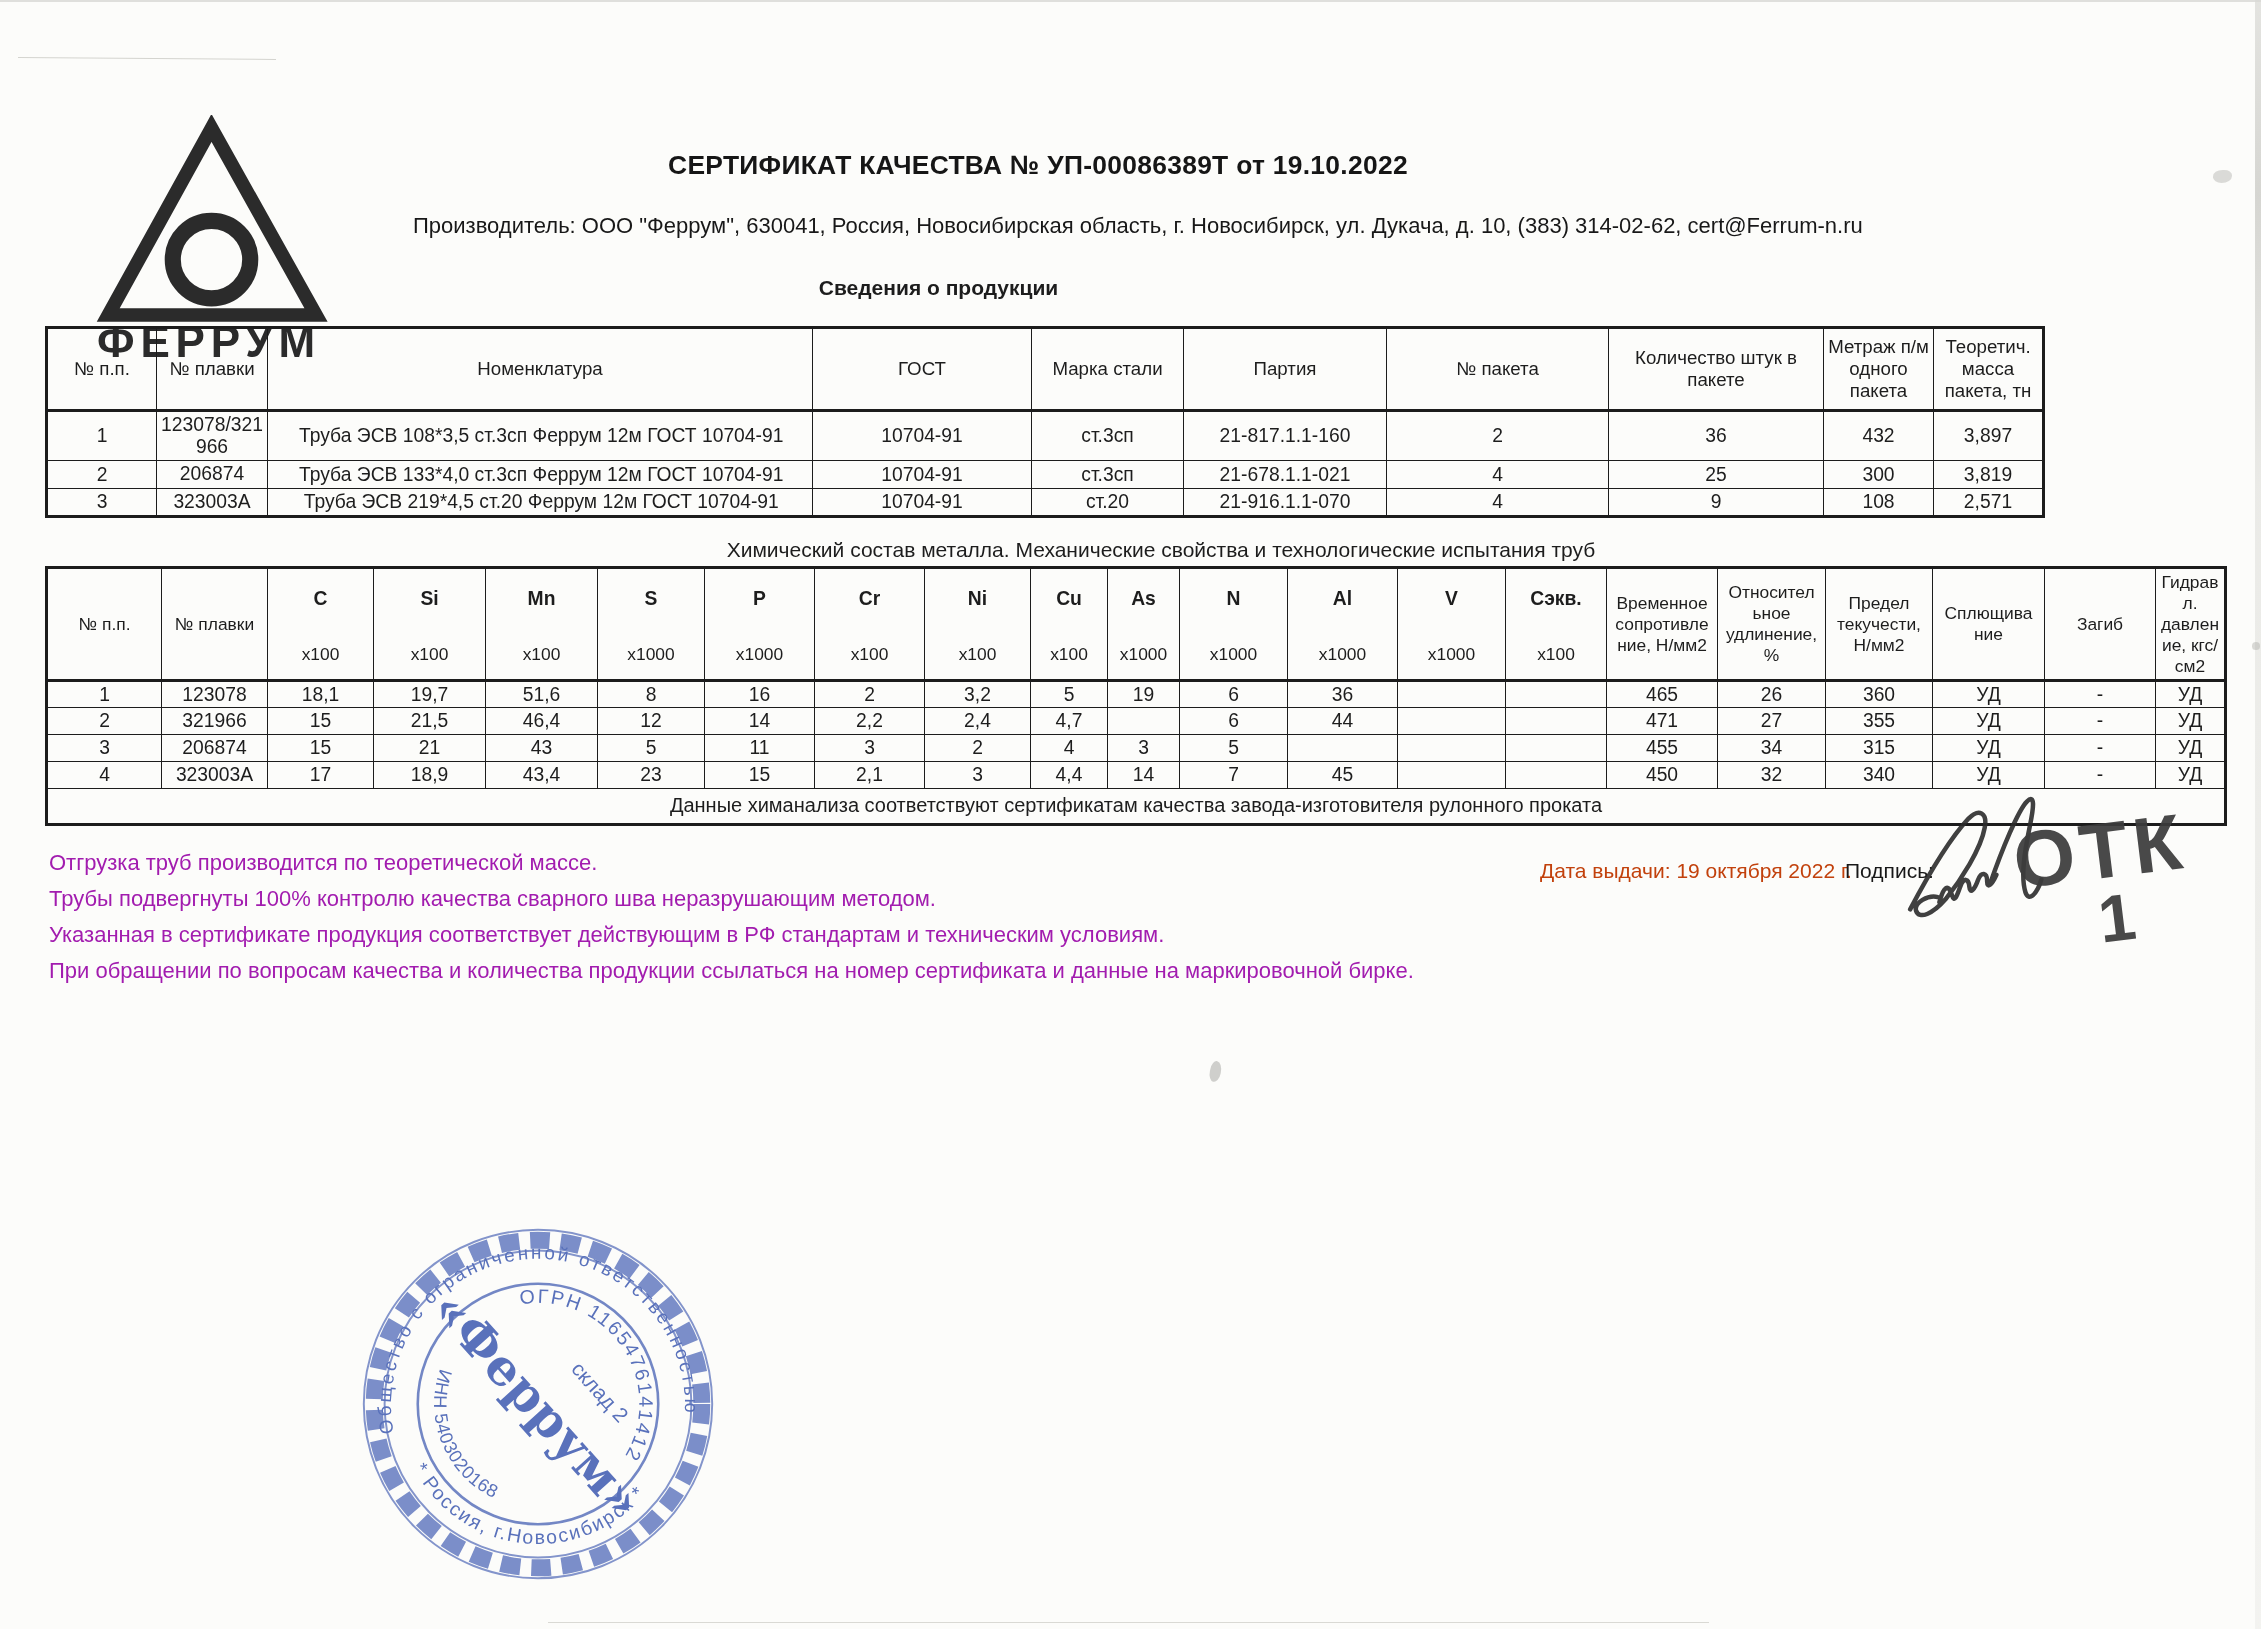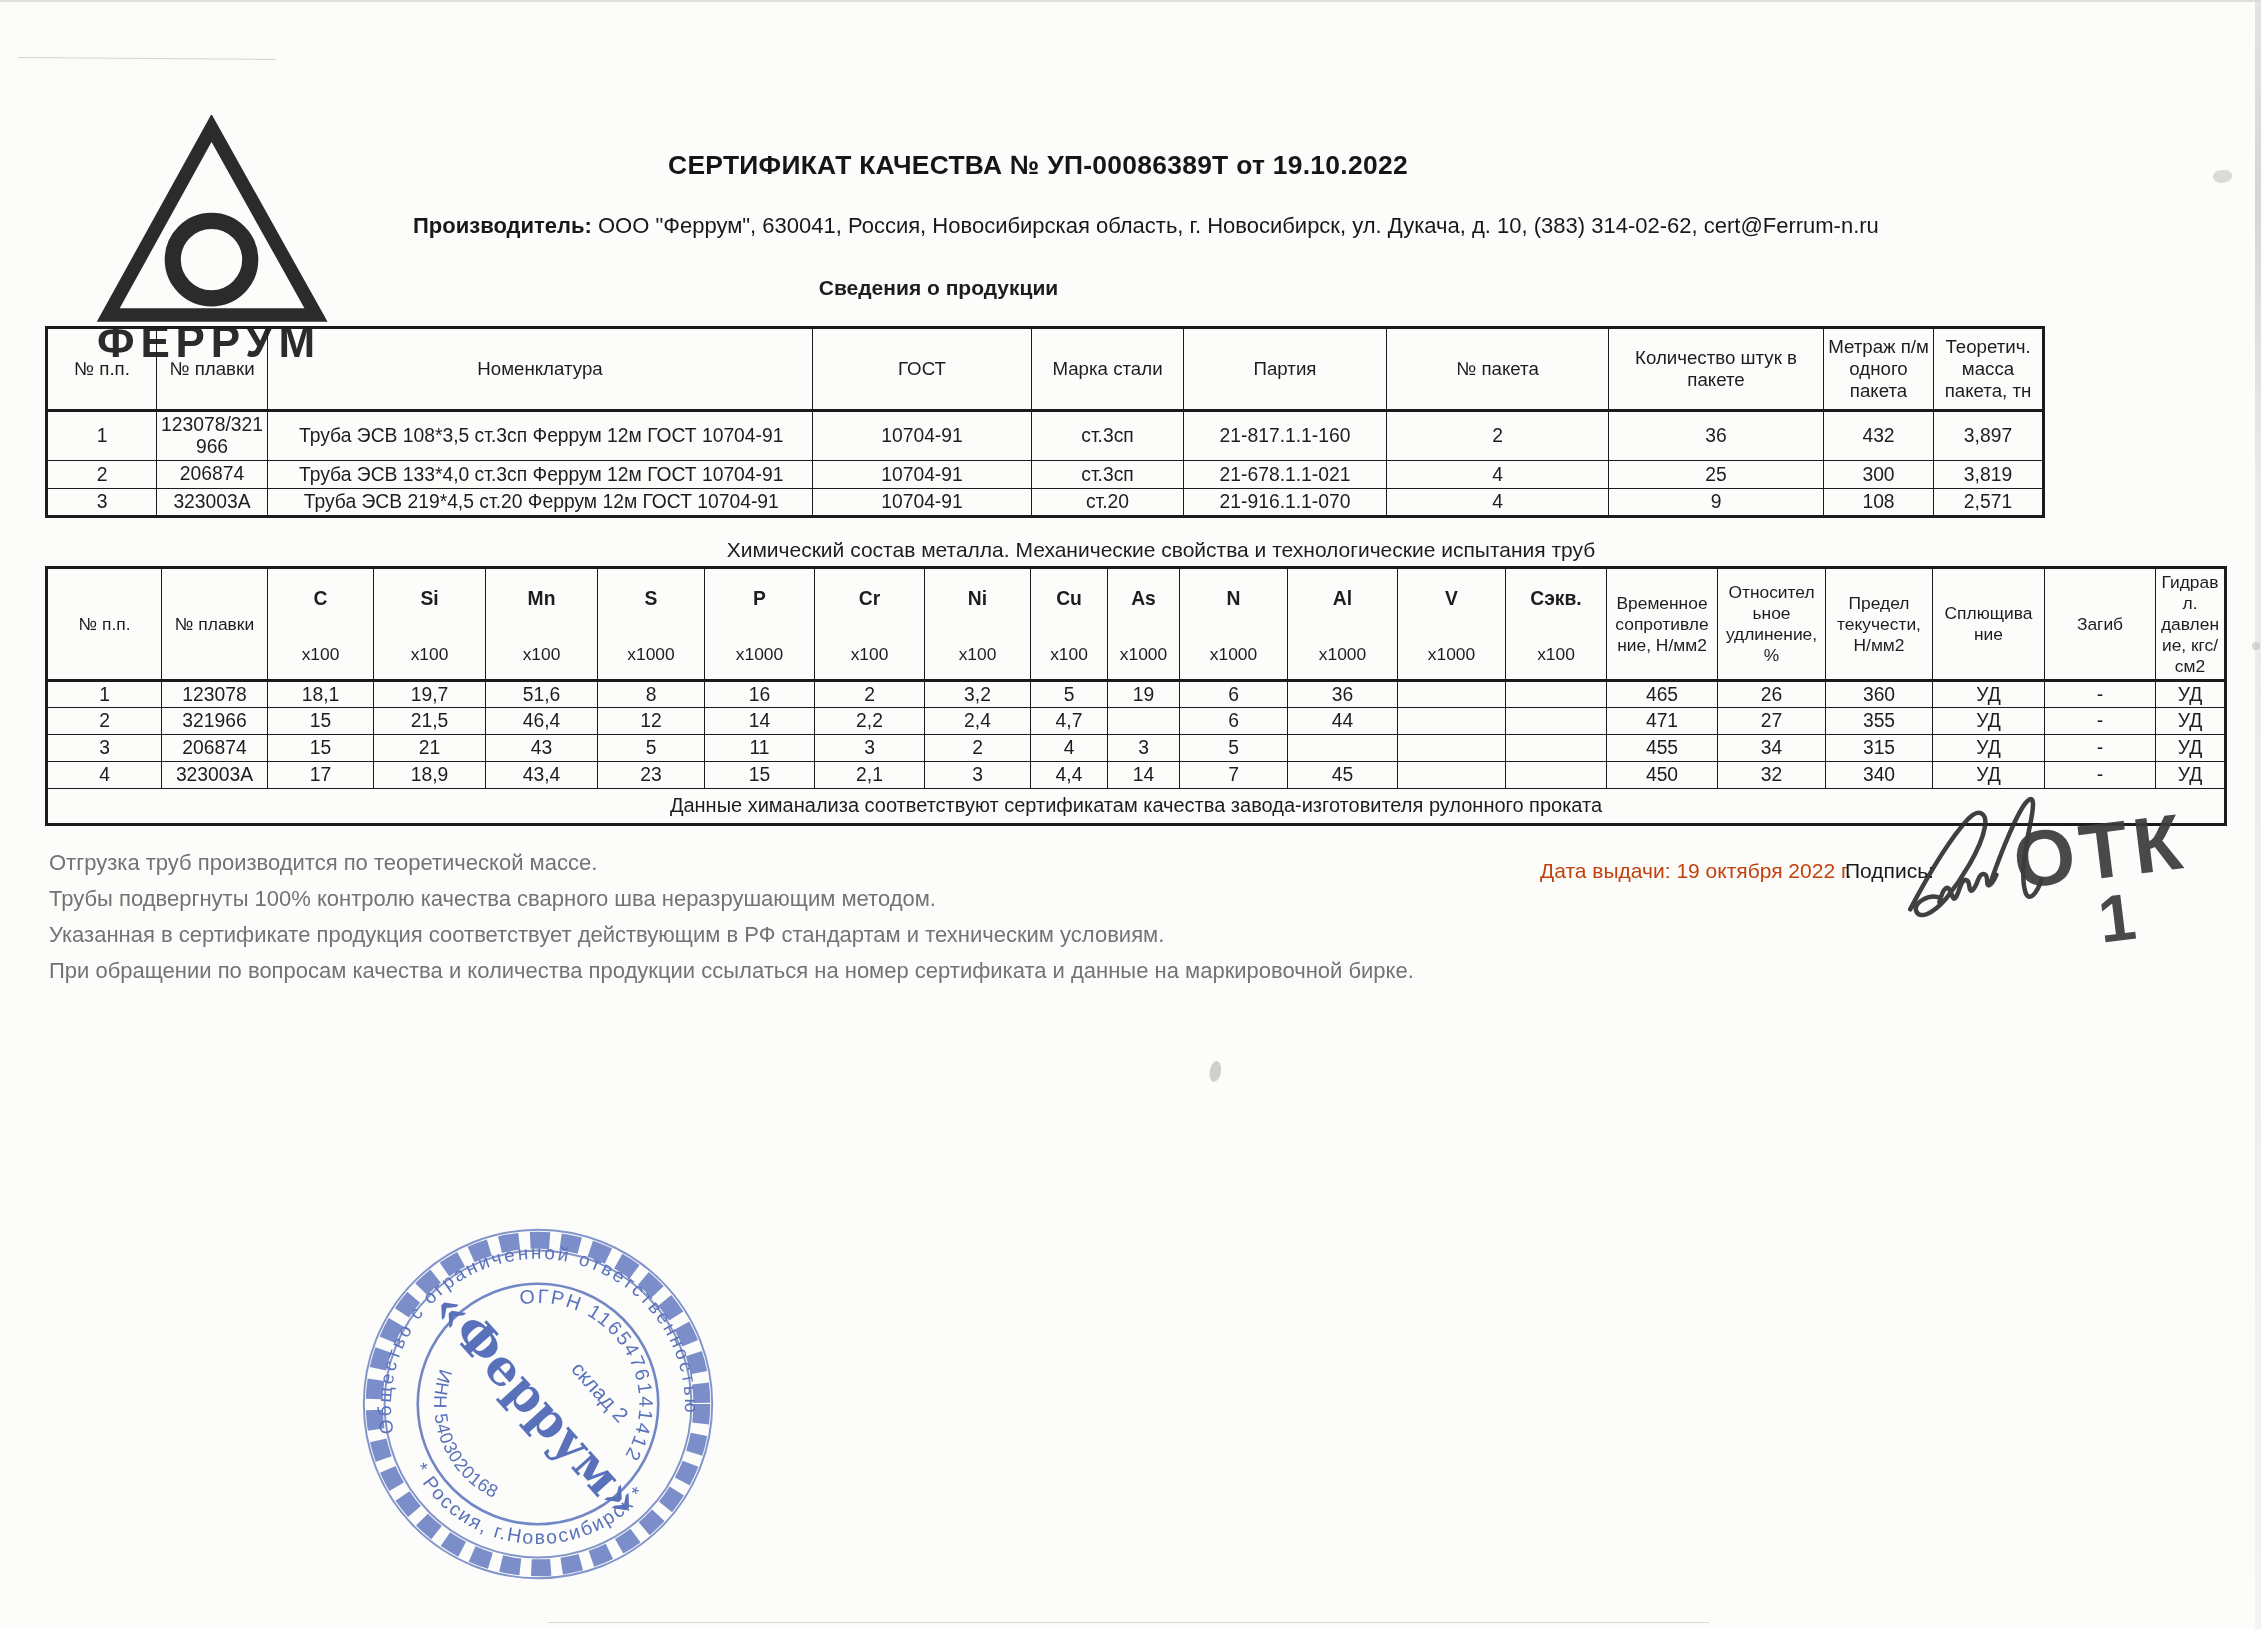--- a/index.html
+++ b/index.html
@@ -17,21 +17,21 @@
   }
   
   .doc-title{
     position:absolute; left:522px; top:150px; width:1032px; text-align:center;
     font-weight:bold; font-size:26.4px; color:#161616; letter-spacing:0.3px;
   }
   .producer-line{
     position:absolute; left:413px; top:213px; width:1547px;
     font-size:22px; color:#181818;
   }
-  .producer-line .lbl{font-weight:bold;}
+  .producer-line .lbl{font-weight:normal;}
   .section-title-1{
     position:absolute; left:771px; top:276px; width:335px; text-align:center;
     font-weight:bold; font-size:21px;
   }
   .section-title-2{
     position:absolute; left:645px; top:538px; width:1032px; text-align:center;
     font-weight:normal; font-size:21px;
   }
   
   table{border-collapse:collapse; table-layout:fixed; background:transparent;}
@@ -51,21 +51,21 @@
   .t1 tbody td:nth-child(3){text-align:center; padding-left:6.4px;}
   .t2{left:45px; top:566px; width:2179px;}
   .t2 thead tr{height:97px;}
   .t2 thead th{font-size:17.4px; padding:2.6px 1.9px; vertical-align:middle;}
   .t2 thead th.has-sub .el{font-weight:bold; font-size:19.3px; margin-top:3.9px;}
   .t2 thead th.has-sub .sub{font-weight:normal; font-size:17.4px; margin-top:34px;}
   .t2 tbody td{font-size:19.3px;}
   .t2 tbody tr{height:27px;}
   .t2 tfoot td{font-size:20px; height:31px; border:1.9px solid #1c1c1c;}
   
-  .notes{position:absolute; left:49px; top:845px; font-size:22px; line-height:36px; color:#737373;}
+  .notes{position:absolute; left:49px; top:845px; font-size:22px; line-height:36px; color:#a21caf;}
   .issue-line{position:absolute; left:1540px; top:859px; font-size:21px; color:#c2410c;}
   .sign-label{position:absolute; left:1845px; top:859px; font-size:21px; color:#181818;}
   
   .signature{position:absolute; left:1899px; top:798px; transform:rotate(-4deg); opacity:.9;}
   .otk{position:absolute; left:2017px; top:811px; transform:rotate(-7deg); color:#3c3c3c; opacity:.93;}
   .otk-word{font-weight:bold; font-size:79px; letter-spacing:5.2px; line-height:1;}
   .otk-num{font-weight:bold; font-size:66px; line-height:1; margin:-3.9px 0 0 77px;}
   
   .seal{position:absolute; left:356px; top:1222px; opacity:.92;}
   

